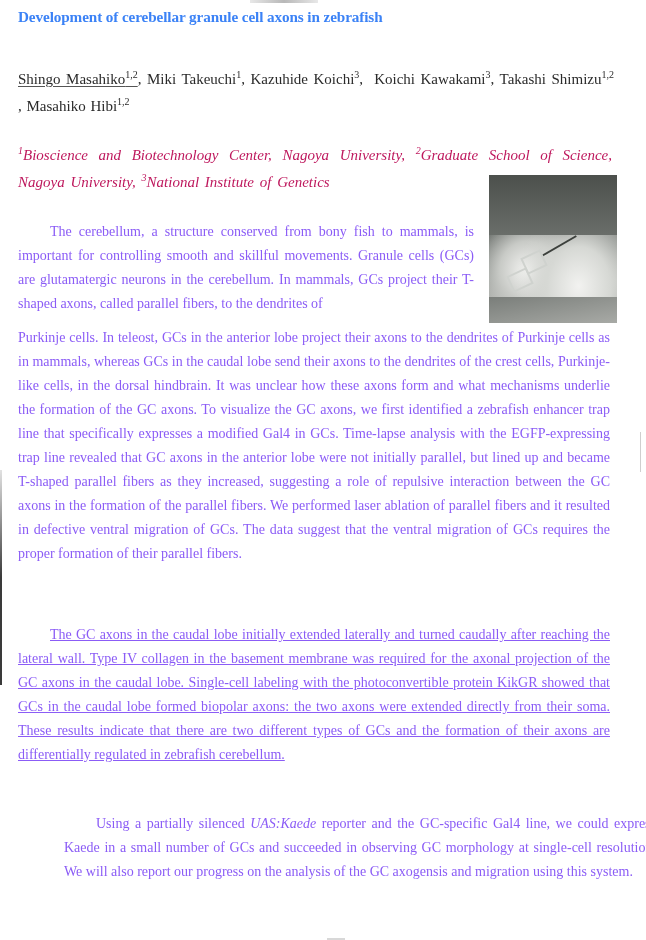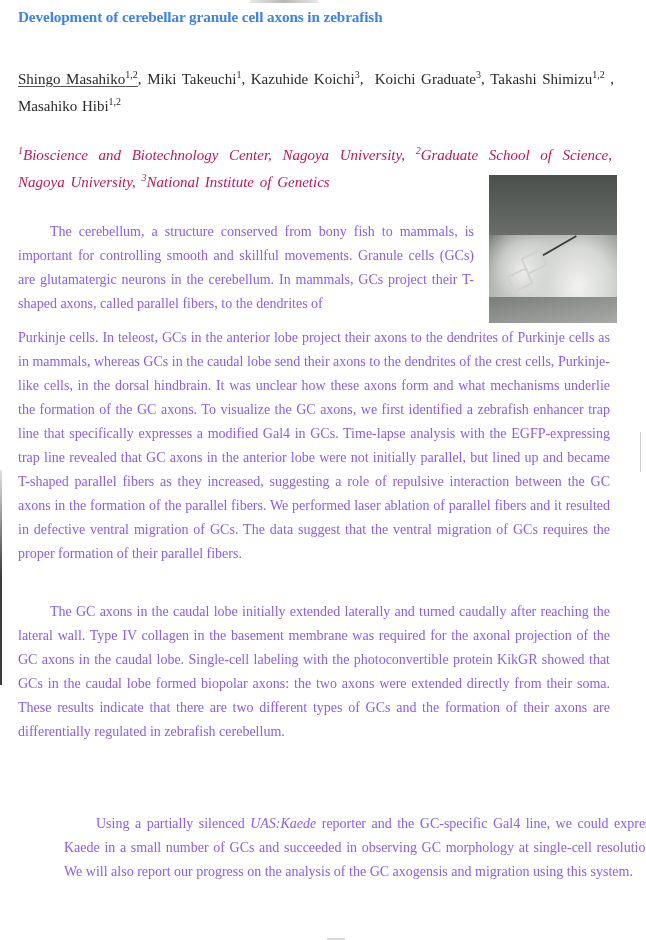--- a/index.html
+++ b/index.html
@@ -36,39 +36,39 @@
     .photo .glass2 { position: absolute; left: 20px; top: 96px; width: 18px; height: 14px; border: 2px solid #cfd2ce; transform: rotate(-25deg); }
     .photo .arm { position: absolute; left: 50px; top: 70px; width: 40px; height: 2px; background: #3c403c; transform: rotate(-30deg); }
     .photo .shoulder { position: absolute; left: 0; top: 122px; width: 128px; height: 26px; background: linear-gradient(170deg,#7a7e7a,#a8aaa6); }
 
     .p {
       position: absolute; left: 18px; font-size: 14px; line-height: 24px; text-align: justify; color: #8b5cf6;
     }
     .p .indent { display: inline-block; width: 32px; }
     .p1a { top: 220px; width: 456px; }
     .p1b { top: 325.6px; width: 592px; }
-    .p2 { top: 600px; width: 592px; }
+    .p2 { top: 623px; width: 592px; text-decoration: underline; }
     .p3 { top: 812px; width: 592px; margin-left: 46px; }
     .p i { font-style: italic; }
   </style>
 </head>
 <body>
 
 <div class="scan-bar-top"></div>
 <div class="scan-line-left"></div>
 <div class="scan-line-right"></div>
 <div class="scan-mark-bottom"></div>
 
 <div class="title">Development of cerebellar granule cell axons in zebrafish</div>
 
 <div class="authors">
   <span><span class="presenter"><span>Shingo Masahiko</span><sup>1,2</sup></span><span>,</span></span>
   <span><span>Miki Takeuchi</span><sup>1</sup><span>,</span></span>
   <span><span>Kazuhide Koichi</span><sup>3</sup><span>,</span></span>
-  &nbsp;<span><span>Koichi Graduate</span><sup>3</sup><span>,</span></span>
+  &nbsp;<span><span>Koichi Kawakami</span><sup>3</sup><span>,</span></span>
   <span><span>Takashi Shimizu</span><sup>1,2</sup><span> ,</span></span>
   <span><span>Masahiko Hibi</span><sup>1,2</sup></span>
 </div>
 
 <div class="affil">
   <span><sup>1</sup><span>Bioscience and Biotechnology Center, Nagoya University,</span></span>
   <span><sup>2</sup><span>Graduate School of Science, Nagoya University,</span></span>
   <span><sup>3</sup><span>National Institute of Genetics</span></span>
 </div>
 

